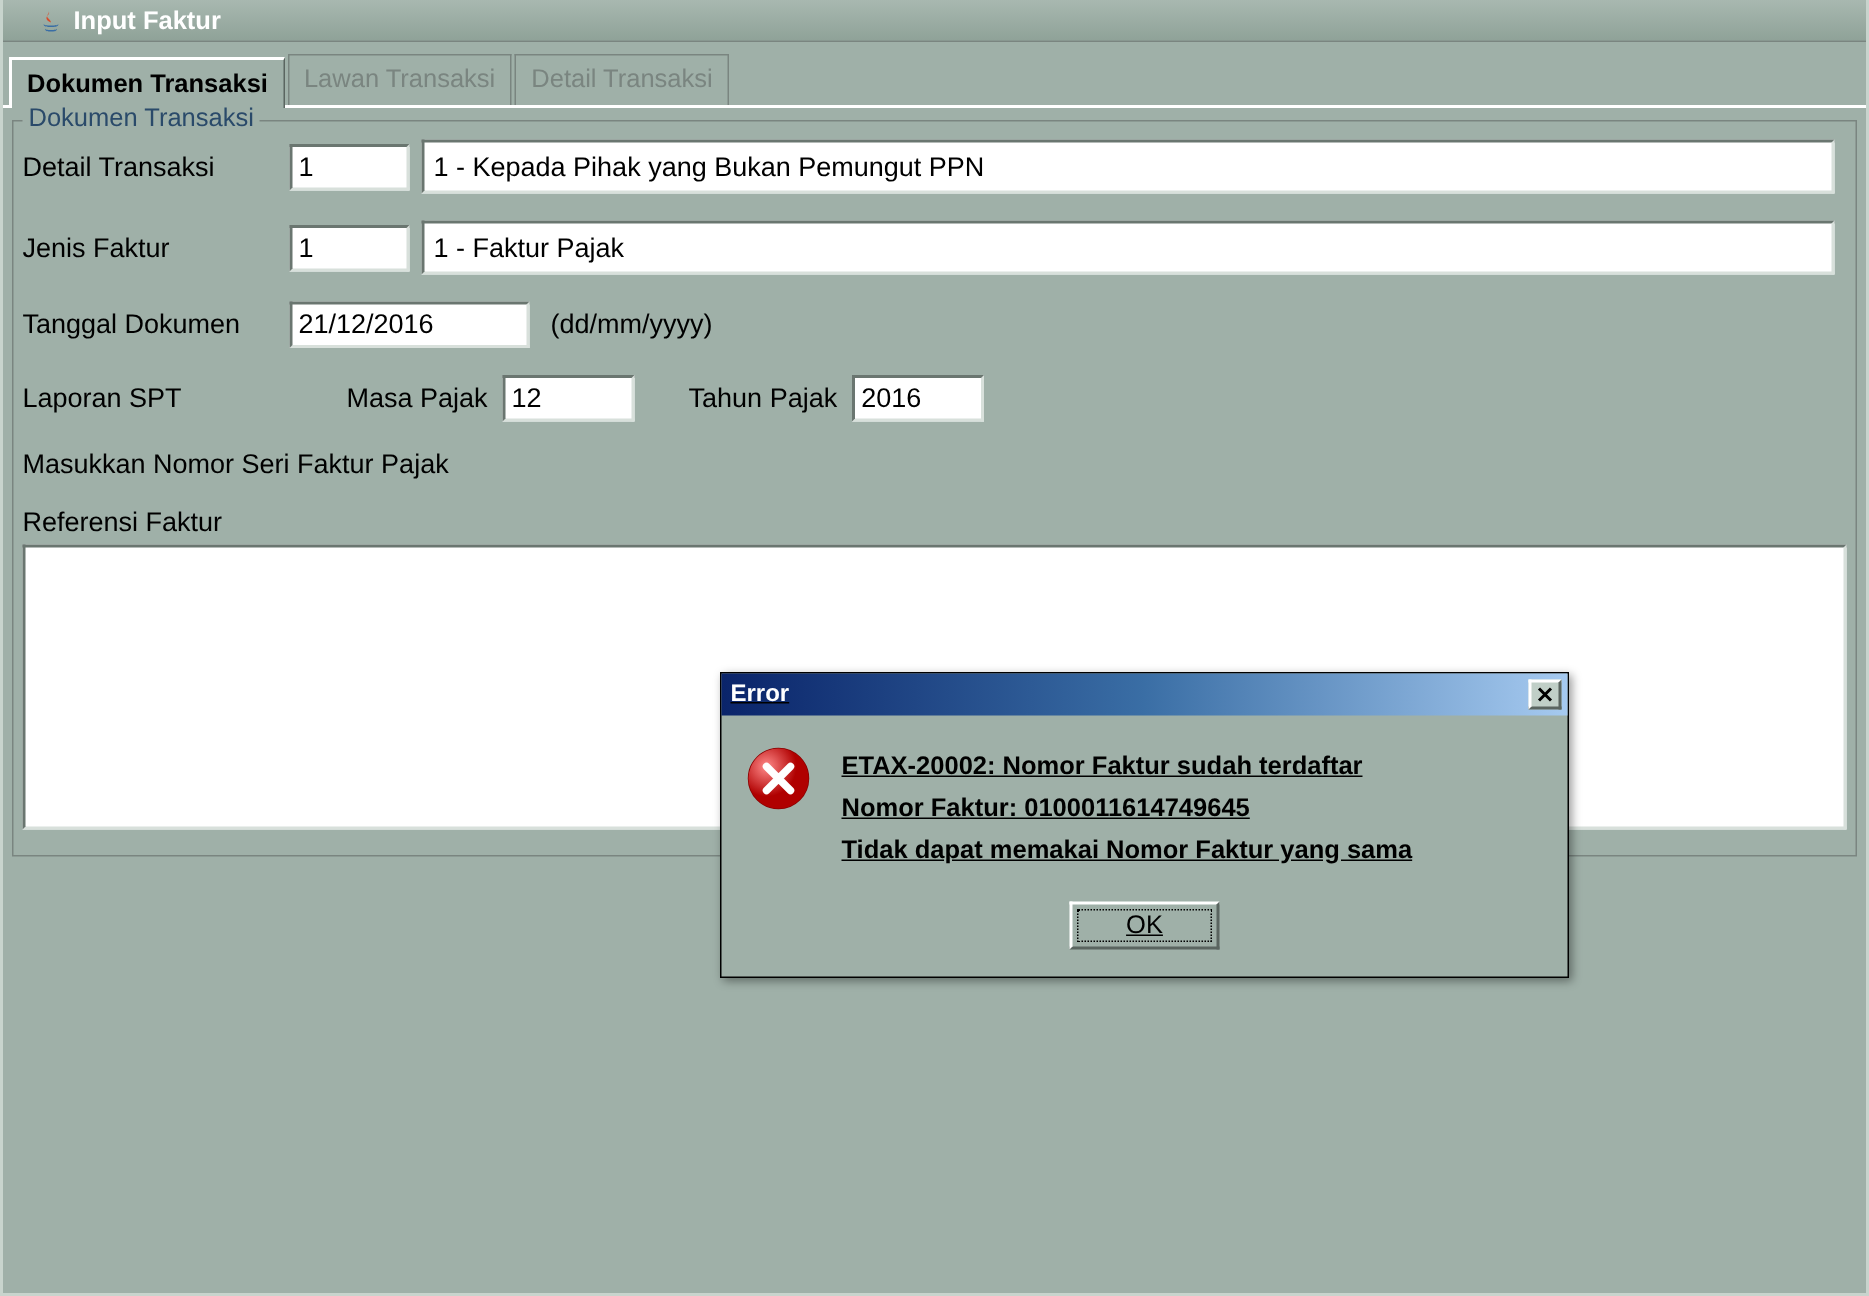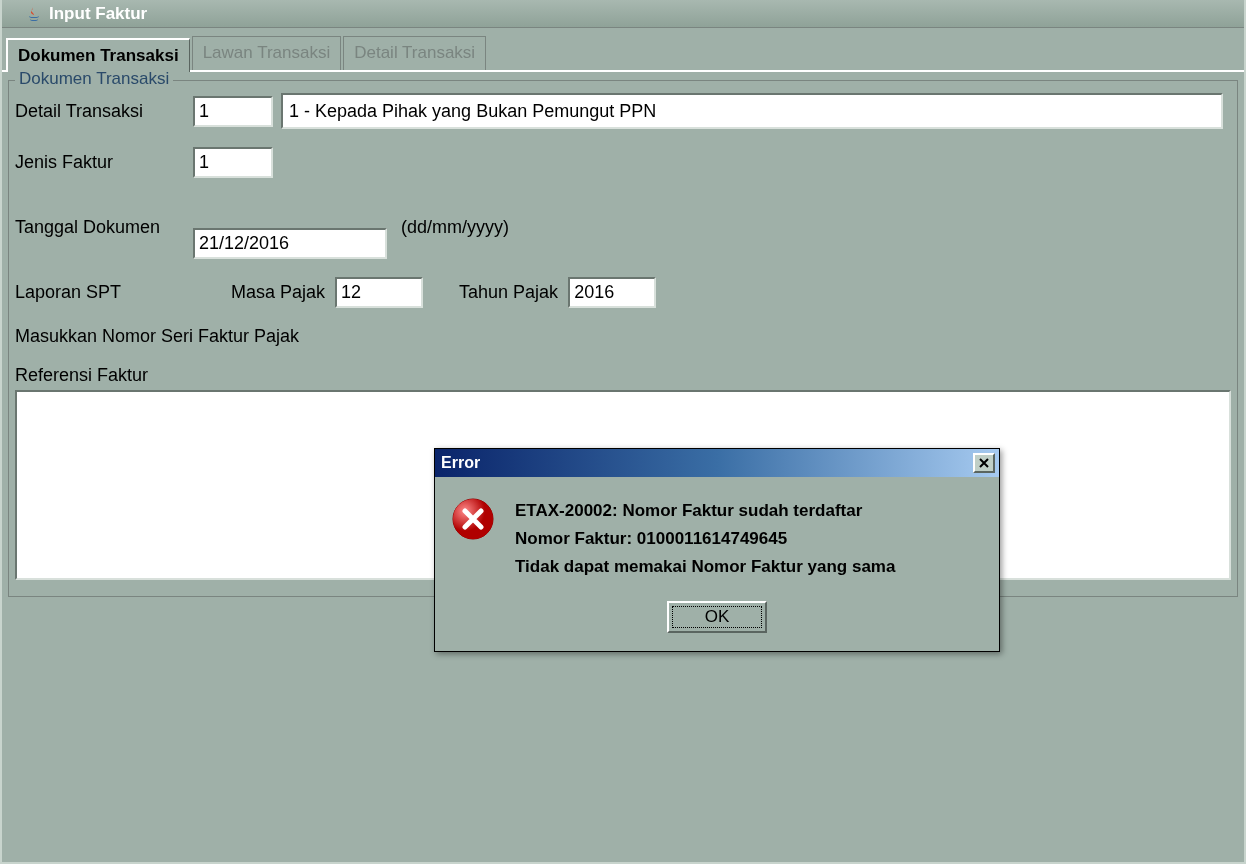--- a/index.html
+++ b/index.html
@@ -119,26 +119,27 @@
       width: 100%;
       height: 190px;
       padding: 4px;
       font-family: inherit;
       font-size: 18px;
       resize: none;
     }
     
     .dialog {
       position: absolute;
-      left: 434px;
+      left: 480px;
       top: 448px;
       width: 566px;
       background: #9fb0a8;
       border: 1px solid #000;
       box-shadow: 2px 2px 6px rgba(0,0,0,0.4);
+      text-decoration: underline;
     }
     .dialog-title {
       height: 28px;
       background: linear-gradient(to right, #0a246a, #3a6ea5, #a6caf0);
       color: #fff;
       font-weight: bold;
       display: flex;
       align-items: center;
       padding-left: 6px;
       font-size: 16px;
@@ -213,25 +214,28 @@
       <span class="label label-fixed">Detail Transaksi</span>
       <input class="field" style="width: 80px; margin-right: 8px;" value="1">
       <div class="dropdown">
           <span>1 - Kepada Pihak yang Bukan Pemungut PPN</span>
         </div>
     </div>
 
     <div class="row">
       <span class="label label-fixed">Jenis Faktur</span>
       <input class="field" style="width: 80px; margin-right: 8px;" value="1">
+      <div class="dropdown">
+          <span>1 - Faktur Pajak</span>
+        </div>
     </div>
 
     <div class="row">
       <span class="label label-fixed">Tanggal Dokumen</span>
-      <input class="field" style="width: 194px; margin-right: 14px; margin-top: 32px;" value="21/12/2016">
+      <input class="field" style="width: 160px; margin-right: 14px;" value="21/12/2016">
       <span class="label">(dd/mm/yyyy)</span>
     </div>
 
     <div class="row">
       <span class="label" style="width:210px">Laporan SPT</span>
       <span class="label" style="margin-right:10px">Masa Pajak</span>
       <input class="field" style="width: 88px; margin-right: 36px;" value="12">
       <span class="label" style="margin-right:10px">Tahun Pajak</span>
       <input class="field" style="width: 88px;" value="2016">
     </div>

